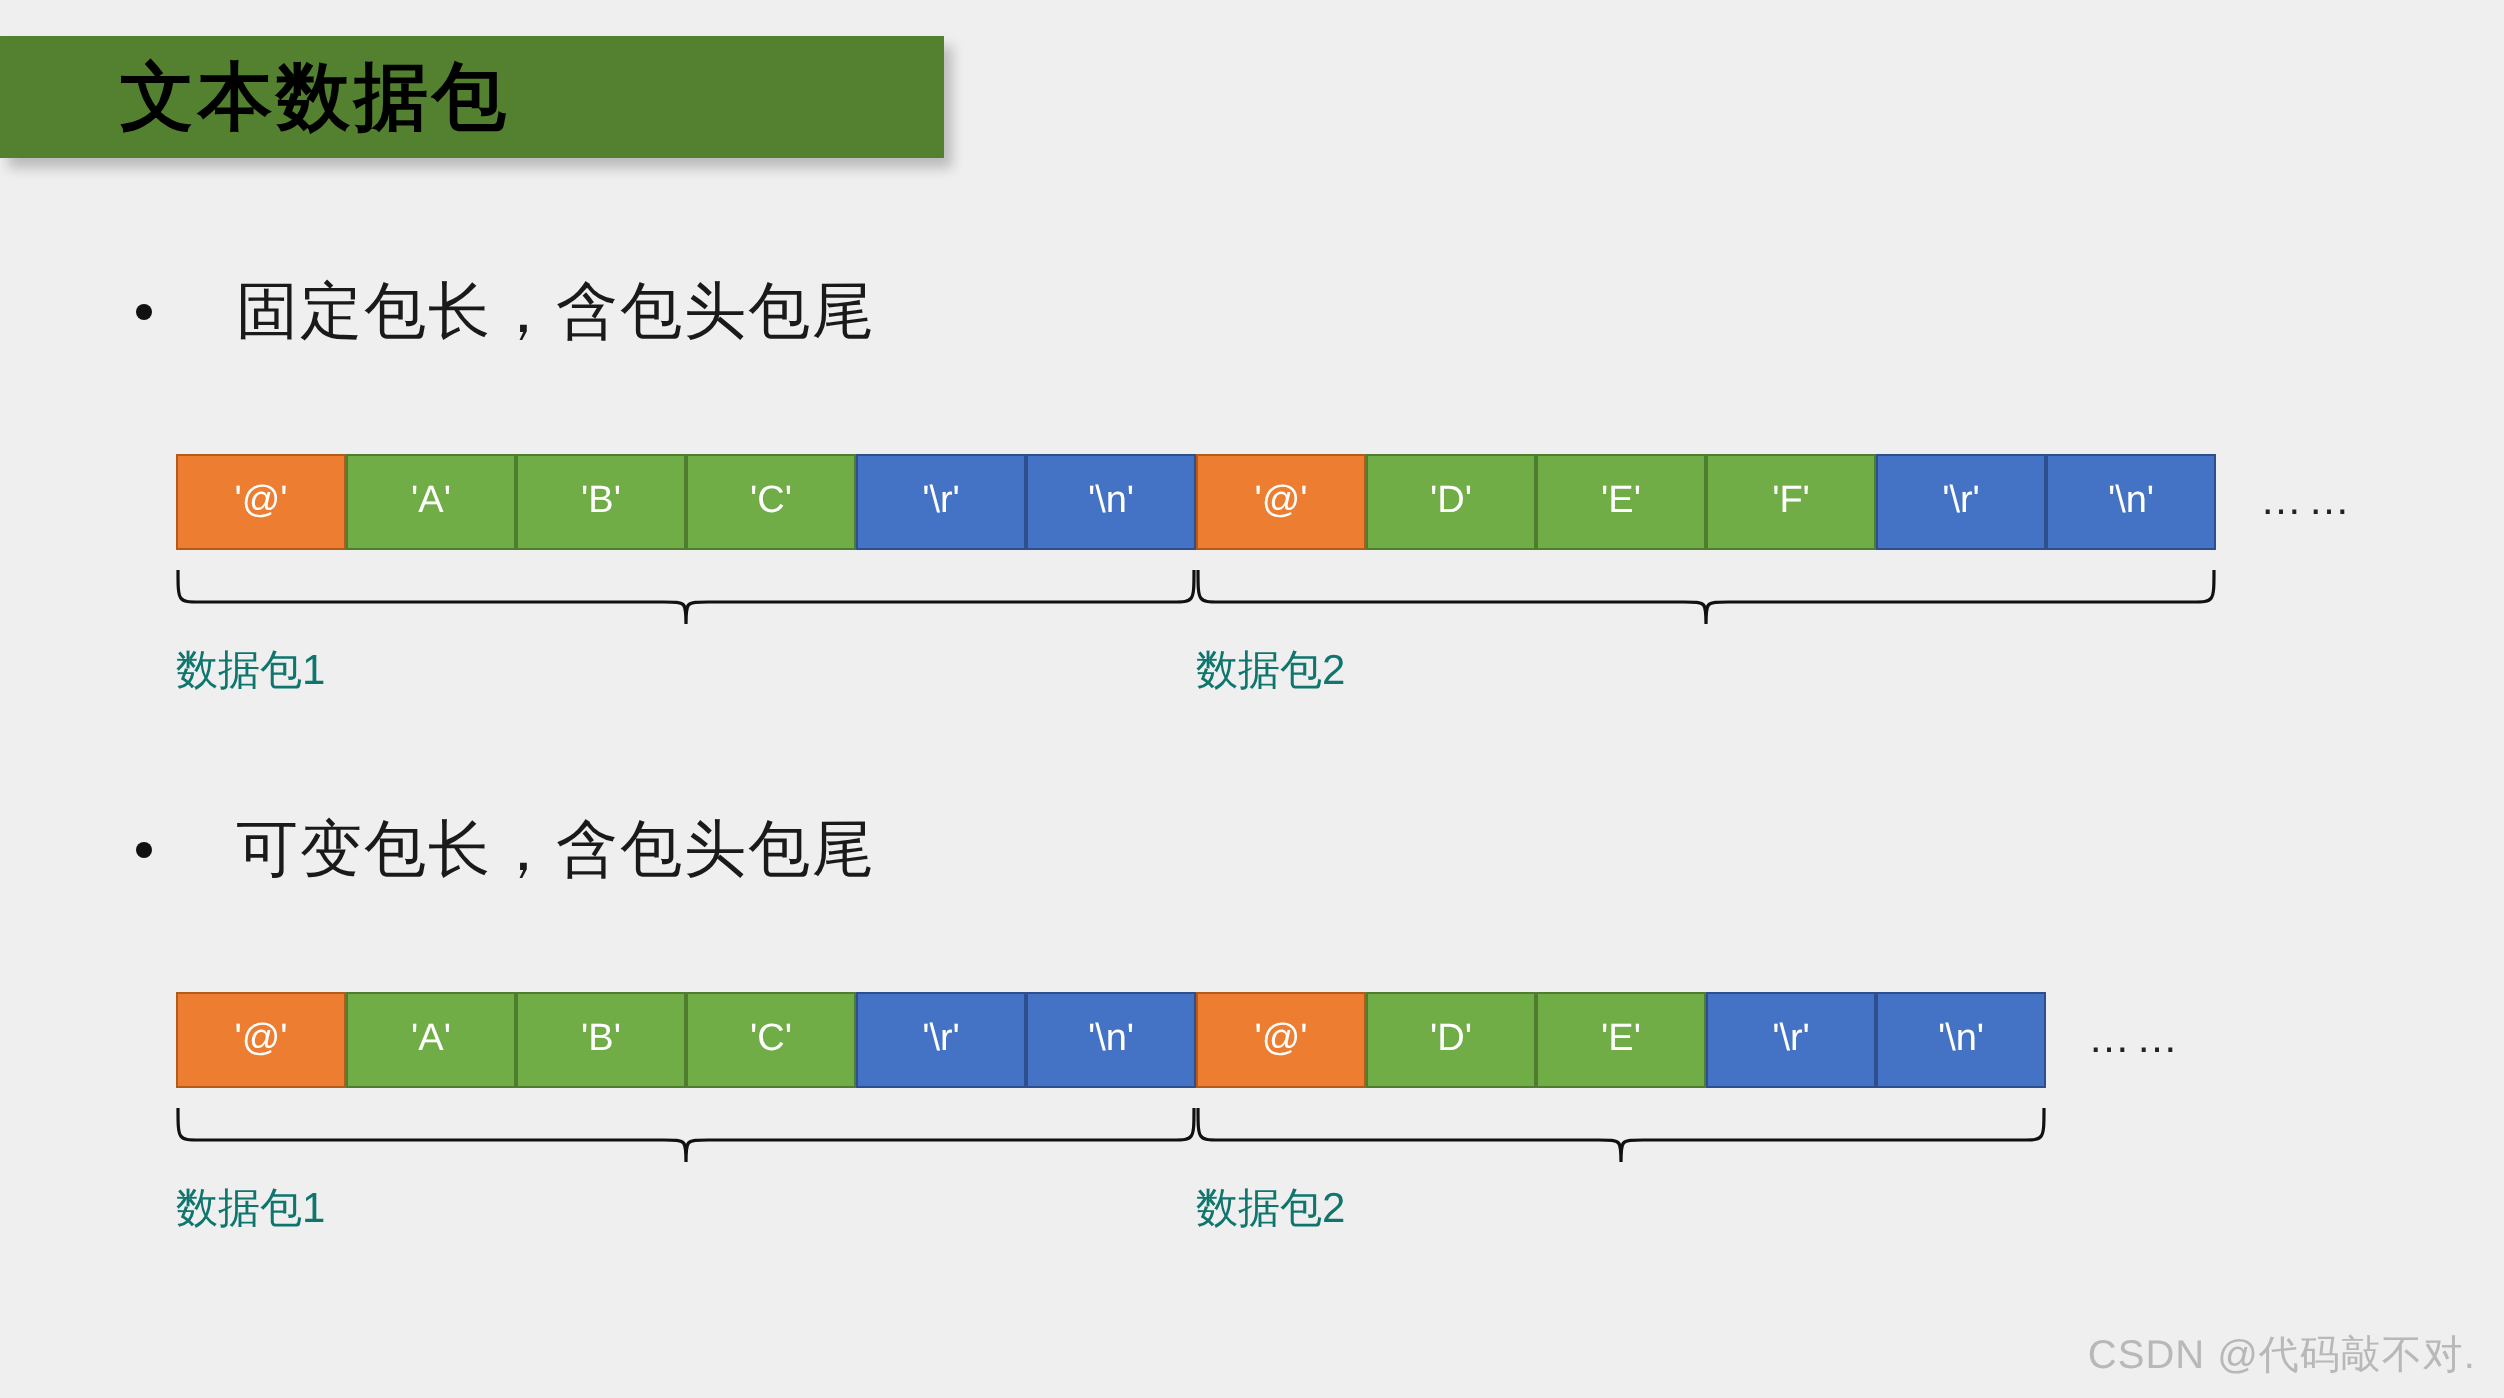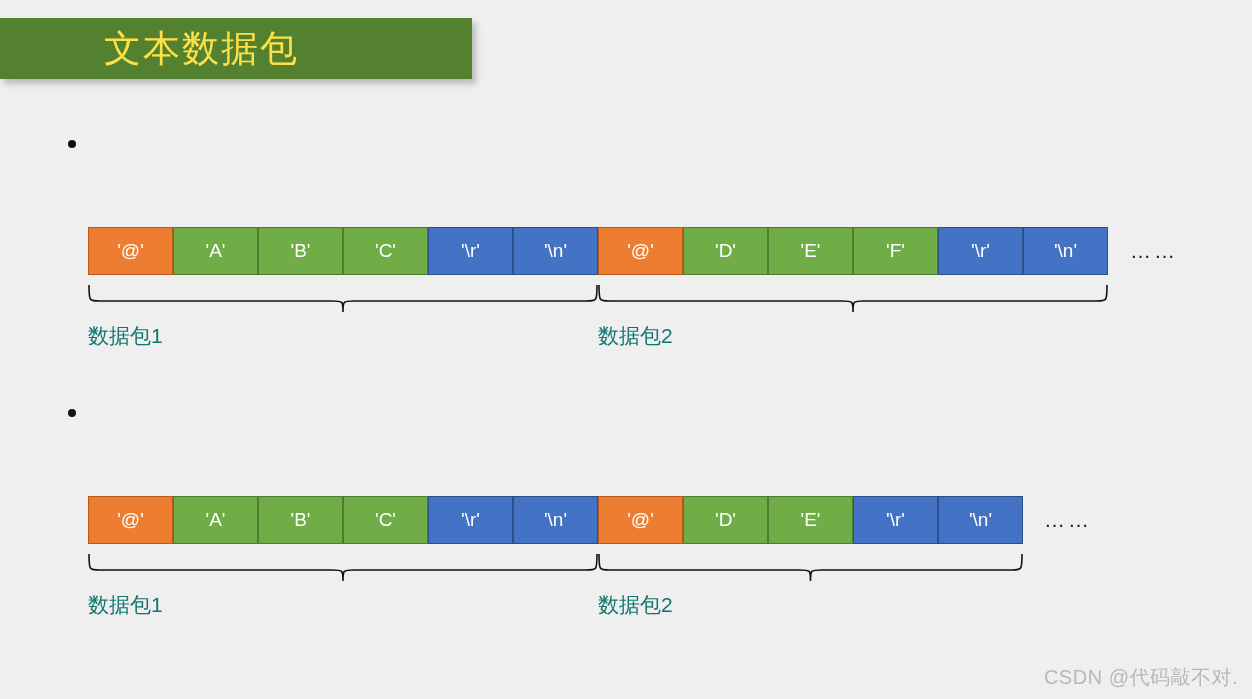--- a/index.html
+++ b/index.html
@@ -21,25 +21,25 @@
     left: 0;
     top: 18px;
     width: 472px;
     height: 61px;
     background: #53812F;
     box-shadow: 4px 5px 6px rgba(0,0,0,0.22);
     display: flex;
     align-items: center;
   }
   #title-banner .title-text {
-    color: #fde047;
+    color: #000000;
     font-size: 37px;
     letter-spacing: 2px;
-    margin-left: 104px;
-    font-weight: 400;
+    margin-left: 60px;
+    font-weight: 700;
     line-height: 1;
   }
 
   
   .bullet-row {
     position: absolute;
     display: flex;
     align-items: center;
     color: #1a1a1a;
   }
@@ -123,20 +123,21 @@
 </style>
 </head>
 <body>
 
 <div id="title-banner">
   <span class="title-text">文本数据包</span>
 </div>
 
 <div class="bullet-row" id="bullet-1">
   <span class="bullet-dot"></span>
+  <span class="bullet-text">固定包长，含包头包尾</span>
 </div>
 
 <div class="strip" id="strip-1">
     <div class="cell head" style="width: 85px;">'@'</div>
     <div class="cell body" style="width: 85px;">'A'</div>
     <div class="cell body" style="width: 85px;">'B'</div>
     <div class="cell body" style="width: 85px;">'C'</div>
     <div class="cell tail" style="width: 85px;">'\r'</div>
     <div class="cell tail" style="width: 85px;">'\n'</div>
     <div class="cell head" style="width: 85px;">'@'</div>
@@ -158,20 +159,21 @@
     <div style="position: absolute; left: 510px; top: 0px;">
       <svg width="510" height="30">
         <path d="M 1 2 C 1 18, 1 18, 12 18 L 244 18 C 255 18, 255 18, 255 29 C 255 18, 255 18, 266 18 L 498 18 C 509 18, 509 18, 509 2" fill="none" stroke="#111" stroke-width="1.6"></path>
       </svg>
       <div class="brace-label" style="left: 0px; top: 42px; width: 510px;">数据包2</div>
     </div>
   </div>
 
 <div class="bullet-row" id="bullet-2">
   <span class="bullet-dot"></span>
+  <span class="bullet-text">可变包长，含包头包尾</span>
 </div>
 
 <div class="strip" id="strip-2">
     <div class="cell head" style="width: 85px;">'@'</div>
     <div class="cell body" style="width: 85px;">'A'</div>
     <div class="cell body" style="width: 85px;">'B'</div>
     <div class="cell body" style="width: 85px;">'C'</div>
     <div class="cell tail" style="width: 85px;">'\r'</div>
     <div class="cell tail" style="width: 85px;">'\n'</div>
     <div class="cell head" style="width: 85px;">'@'</div>

